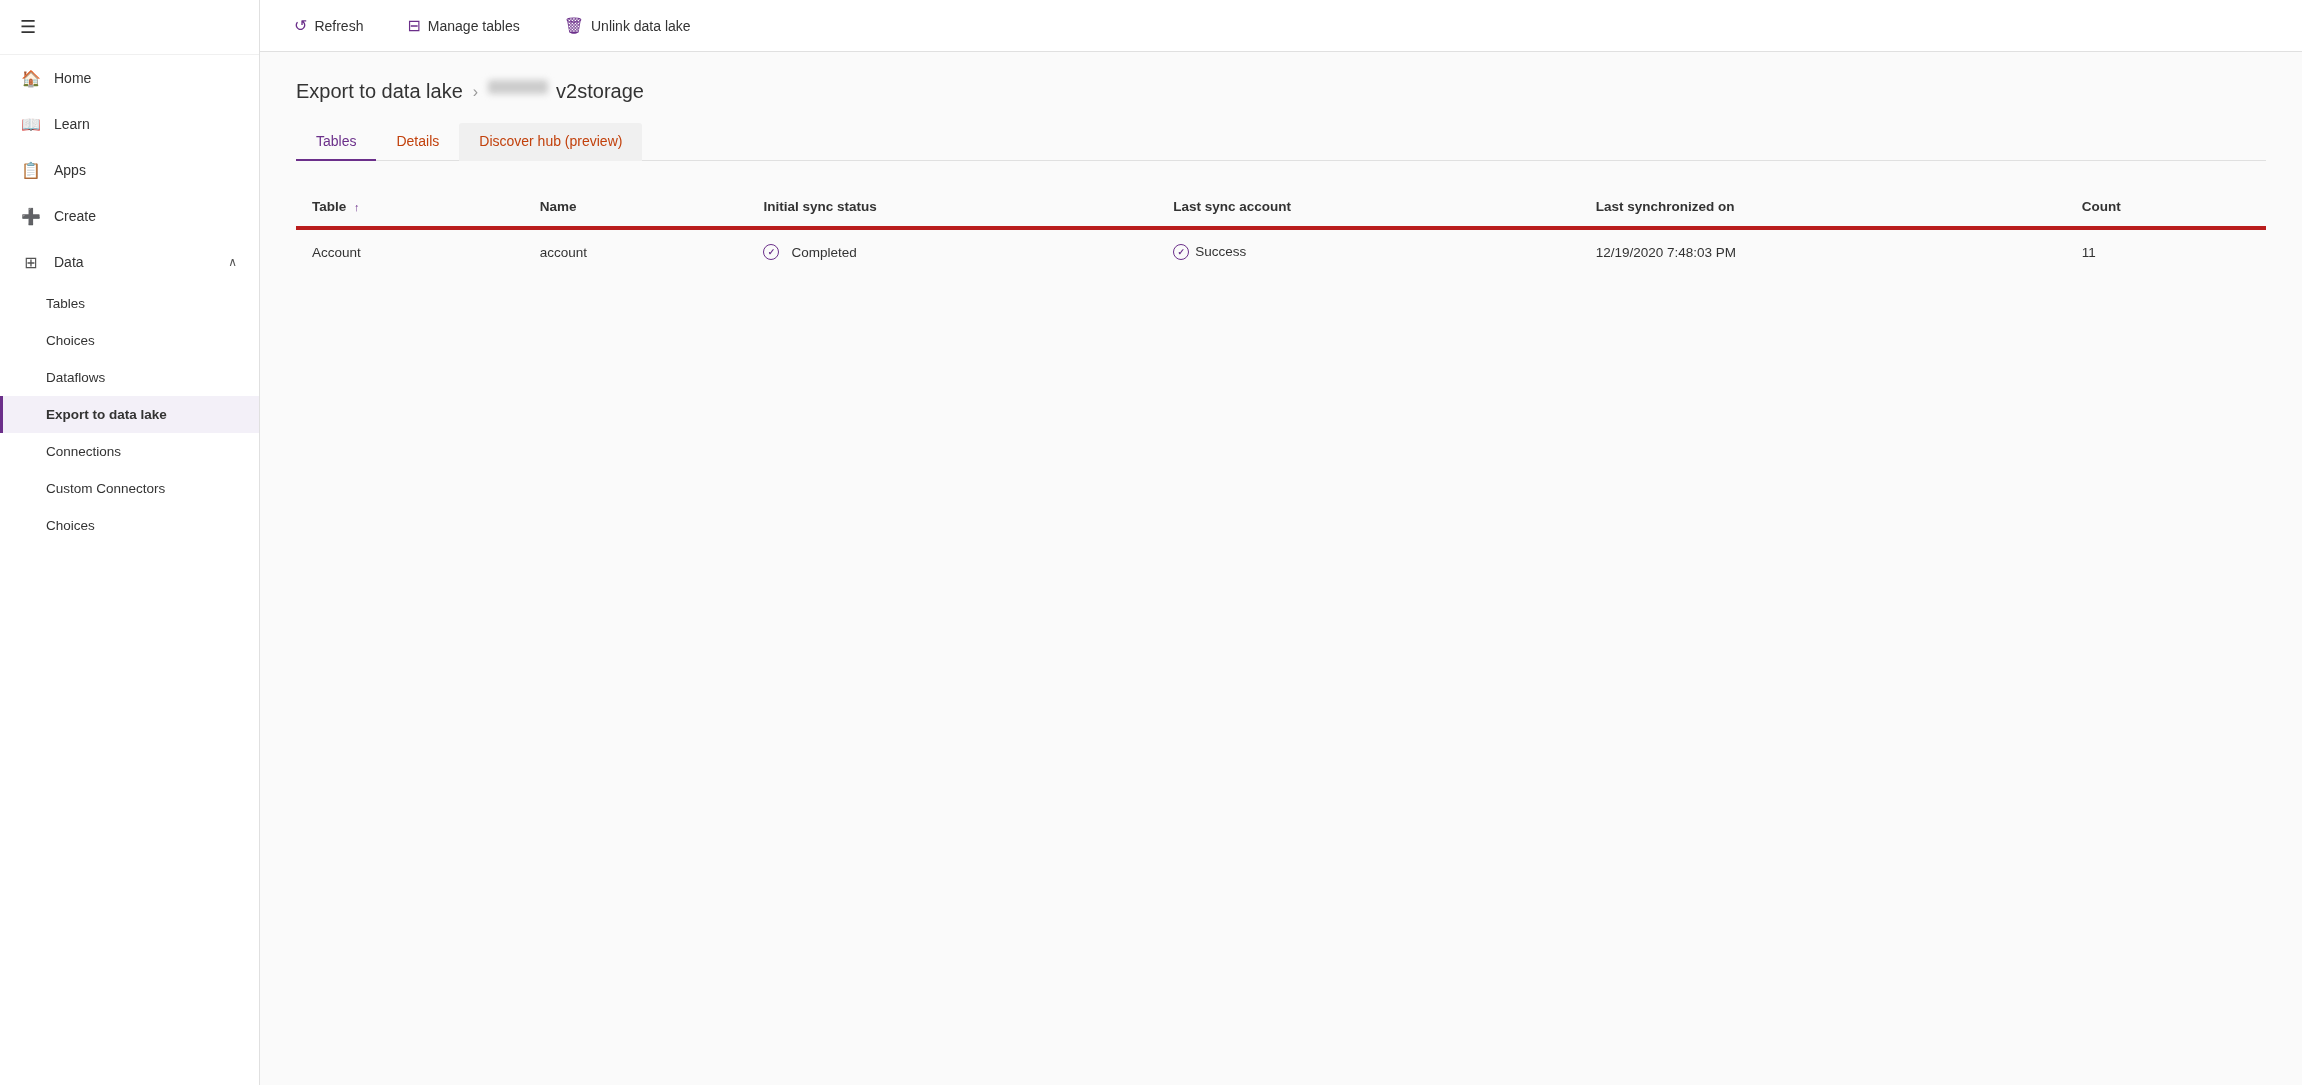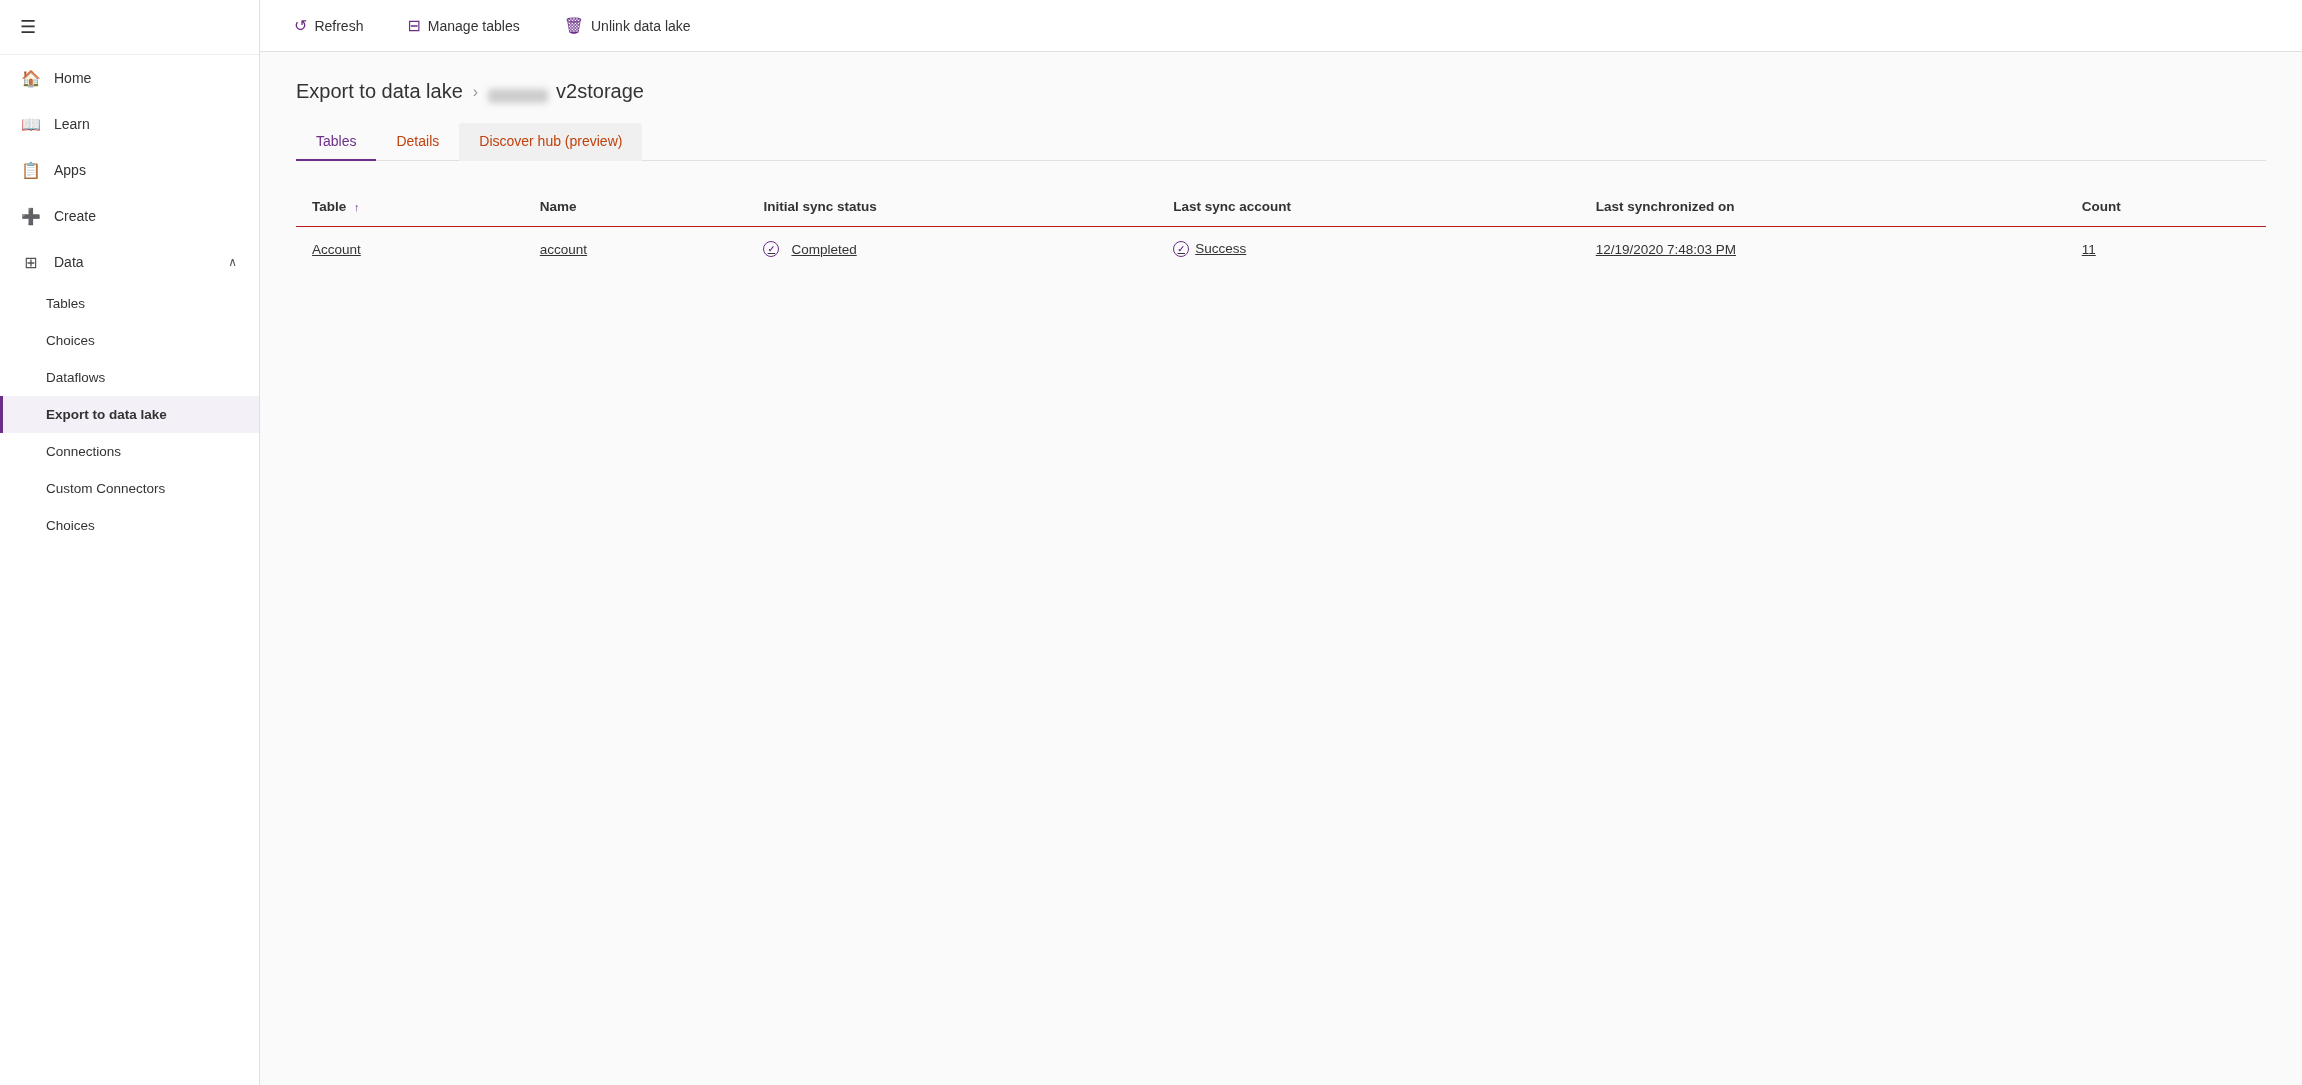--- a/index.html
+++ b/index.html
@@ -135,21 +135,21 @@
       color: #555;
       margin-bottom: 20px;
     }
     .breadcrumb-current {
       color: #333;
       font-weight: 400;
     }
     .breadcrumb-separator { color: #999; font-size: 16px; }
     .breadcrumb-storage {
       display: flex;
-      align-items: flex-end;
+      align-items: flex-start;
       gap: 8px;
       color: #333;
     }
     .blurred-text {
       display: inline-block;
       width: 60px;
       height: 14px;
       background: #ccc;
       border-radius: 3px;
       filter: blur(3px);
@@ -187,28 +187,27 @@
     .data-table {
       width: 100%;
       border-collapse: collapse;
     }
     .data-table th {
       text-align: left;
       padding: 10px 16px 12px 16px;
       font-weight: 600;
       font-size: 13.5px;
       color: #333;
-      border-bottom: 1px solid #b91c1c;
+      border-bottom: 4px solid #b91c1c;
     }
     .data-table td {
       padding: 14px 16px;
       font-size: 13.5px;
       color: #333;
       border-bottom: 1px solid #e8e8e8;
-      text-decoration: underline;
     }
     .data-table tr:last-child td { border-bottom: none; }
     .sort-icon { color: #6b2f8a; margin-left: 4px; font-size: 11px; }
     .status-completed {
       display: flex;
       align-items: center;
       gap: 12px;
       color: #333;
     }
     .status-success {

